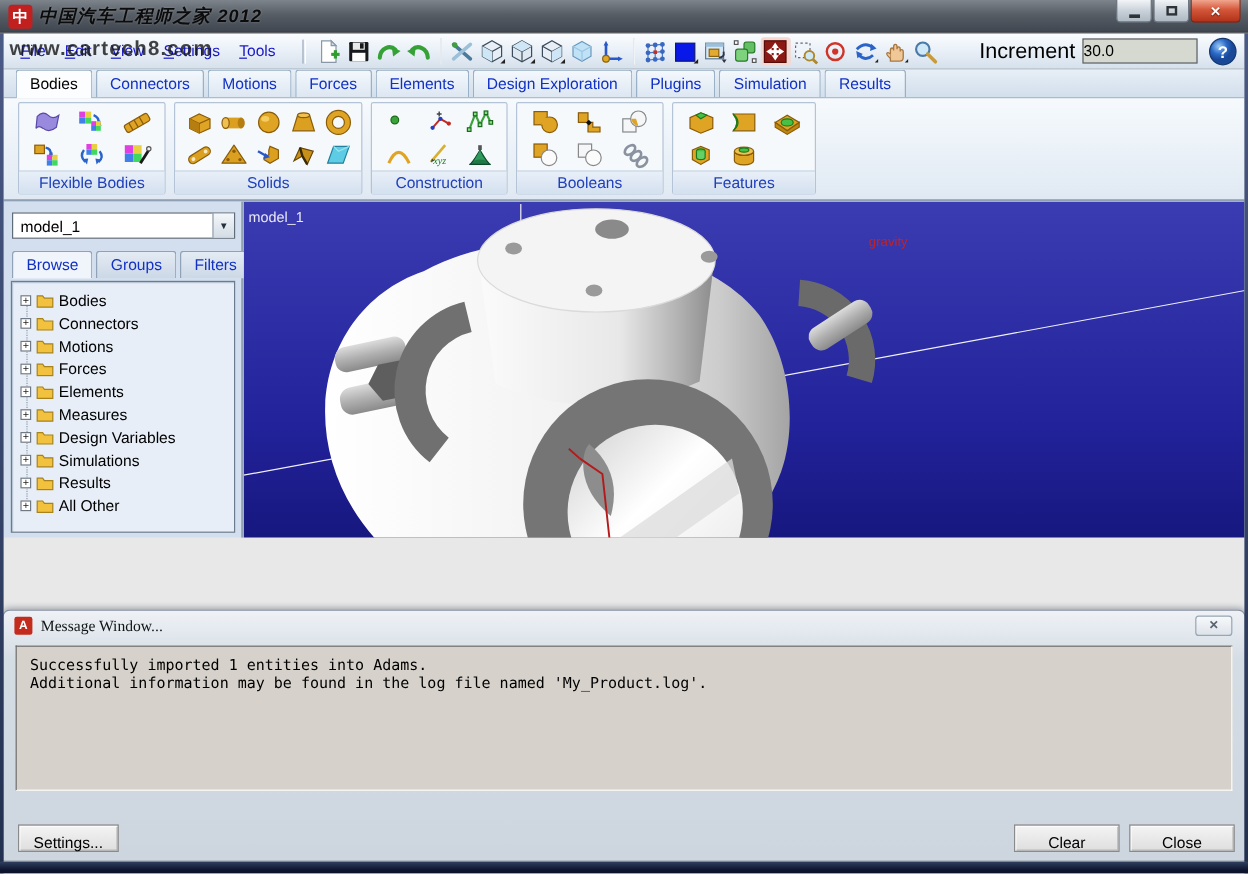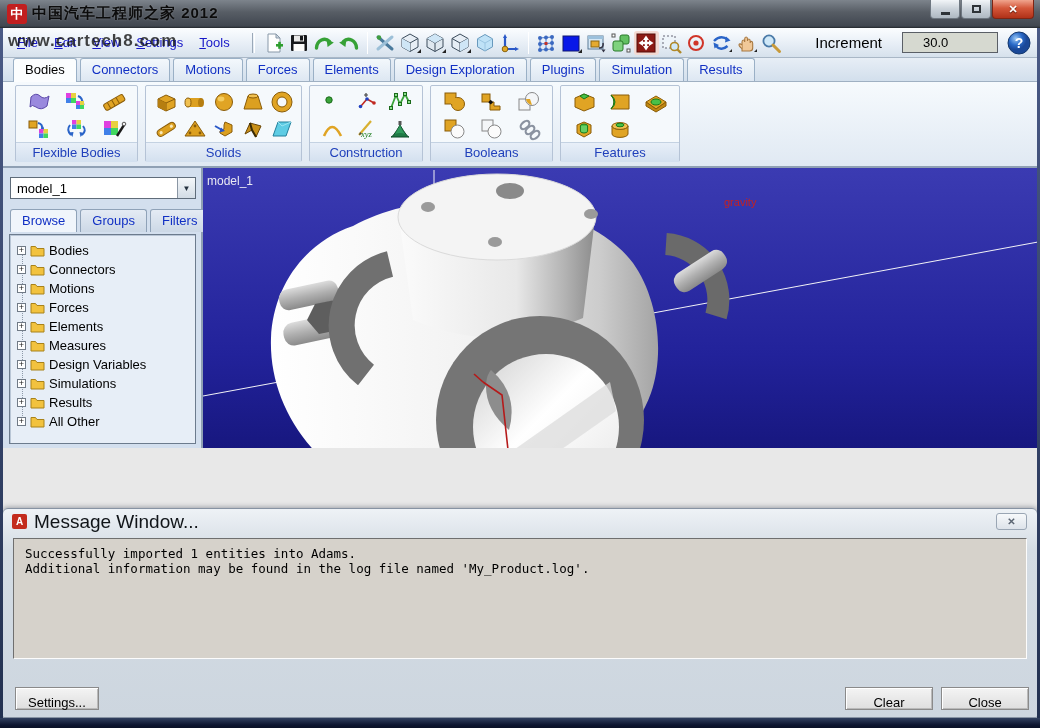--- a/index.html
+++ b/index.html
@@ -19,20 +19,21 @@
   }
   .title-seal {
     position:absolute; left:7px; top:4px; width:20px; height:20px;
     background:#c21f1f; border-radius:3px; color:#fff; font-size:13px; font-weight:bold;
     text-align:center; line-height:20px;
   }
   .title-text {
     position:absolute; left:32px; top:4px; font-size:15px; font-weight:bold;
     color:#0c0c0c; letter-spacing:1px; text-shadow:0 0 2px rgba(255,255,255,.25);
     white-space:nowrap;
+    font-style:italic;
   }
   .win-controls { position:absolute; right:6px; top:0; display:flex; }
   .win-btn {
     width:30px; height:19px; margin-left:1px; border:1px solid #6e7781; border-top:none;
     border-radius:0 0 4px 4px; background:linear-gradient(#f2f5f8,#c9d1d9 50%,#aeb8c2);
     display:flex; align-items:center; justify-content:center; cursor:default;
   }
   .win-btn.close { width:42px; background:linear-gradient(#f0a58e,#d4573a 45%,#b03118); border-color:#7e2513; }
   .glyph-min { width:9px; height:3px; background:#2e3338; margin-top:8px; }
   .glyph-max { width:9px; height:8px; border:2px solid #2e3338; }
@@ -48,24 +49,24 @@
   .menu-item::first-letter { text-decoration:underline; }
   .watermark-site {
     position:absolute; left:5px; top:3px; z-index:5; pointer-events:none;
     font-size:17px; font-weight:bold; color:rgba(25,25,25,.82); letter-spacing:1px;
   }
   .tb-sep { width:1px; height:22px; background:#a8b4c2; border-right:1px solid #fff; margin:0 5px; }
   .tb-handle { width:3px; height:20px; border-left:1px solid #9aa8b8; border-right:1px solid #fff; margin:0 7px 0 14px; }
   .tb-btn { width:25px; height:24px; display:flex; align-items:center; justify-content:center; border-radius:3px; }
   .tb-btn.pressed { background:#f3d9d2; }
   .inc-group { margin-left:auto; display:flex; align-items:center; }
-  .inc-label { font-size:15px; color:#000; margin-right:20px; }
+  .inc-label { font-size:18px; color:#000; margin-right:6px; }
   .inc-input {
     width:96px; height:21px; background:#d6d9d0; border:1px solid #5a5f66;
-    font-family:"Liberation Sans",sans-serif; font-size:13px; color:#000; padding:0 20px;
+    font-family:"Liberation Sans",sans-serif; font-size:13px; color:#000; padding:0 0;
   }
   .help-btn { margin-left:8px; }
 
   
   .ribbon-tabs {
     position:absolute; left:3px; right:3px; top:58px; height:24px;
     background:linear-gradient(#e7eef6,#d2dfec); border-bottom:1px solid #9fb0c2;
     display:flex; align-items:flex-end; padding-left:10px;
   }
   .rtab {
@@ -139,21 +140,21 @@
     position:absolute; left:2px; right:2px; top:508px; height:210px;
     background:linear-gradient(#eef2f6,#d4dce4 20%, #cdd6df);
     border:1px solid #8793a3; border-radius:6px 6px 2px 2px;
     box-shadow:0 -1px 5px rgba(20,30,50,.35);
   }
   .msg-title { height:25px; display:flex; align-items:center; padding:0 9px; }
   .msg-badge {
     width:15px; height:15px; background:#c32b1d; border-radius:2px; color:#fff;
     font-size:10px; font-weight:bold; text-align:center; line-height:15px; margin-right:7px;
   }
-  .msg-title-text { font-size:19px; color:#101418; }
+  .msg-title-text { font-size:13px; color:#101418;font-family:Liberation Serif, serif; }
   .msg-close {
     position:absolute; right:10px; top:4px; width:31px; height:17px;
     background:linear-gradient(#f7f9fb,#dde3ea); border:1px solid #9aa6b4; border-radius:3px;
     color:#5b6572; font-size:10px; font-weight:bold; text-align:center; line-height:15px;
   }
   .msg-body {
     position:absolute; left:10px; right:10px; top:29px; height:121px;
     background:#d6d2cb; border:1px solid; border-color:#6f6f6f #fcfcfc #fcfcfc #6f6f6f;
     padding:7px 11px; font-family:"DejaVu Sans Mono","Liberation Mono",monospace;
     font-size:12.5px; line-height:15px; color:#000; white-space:pre;

